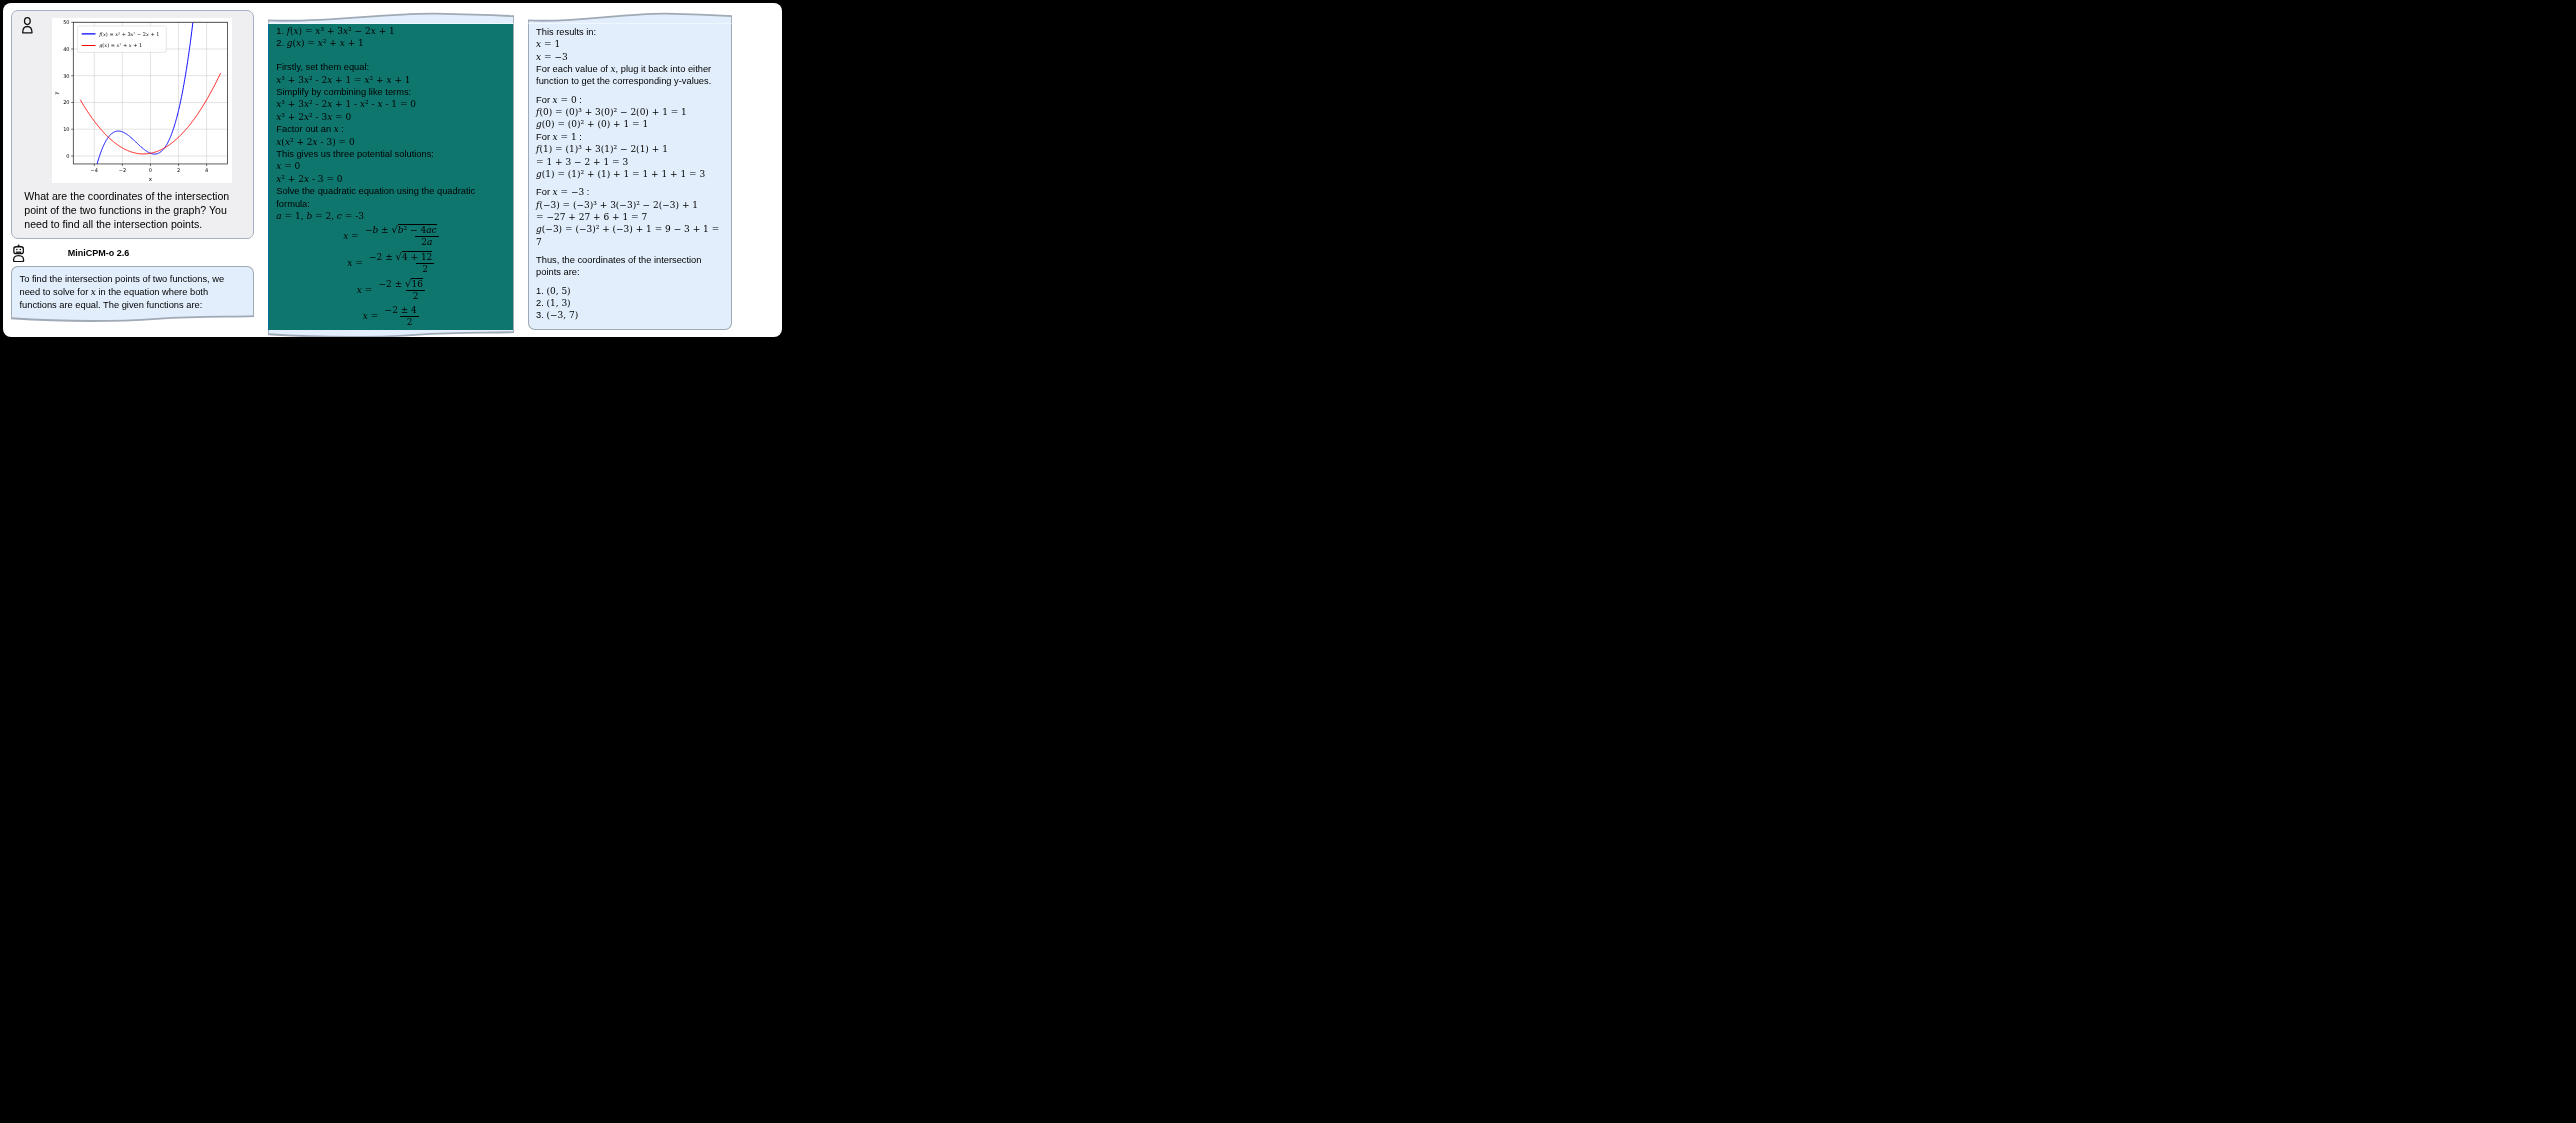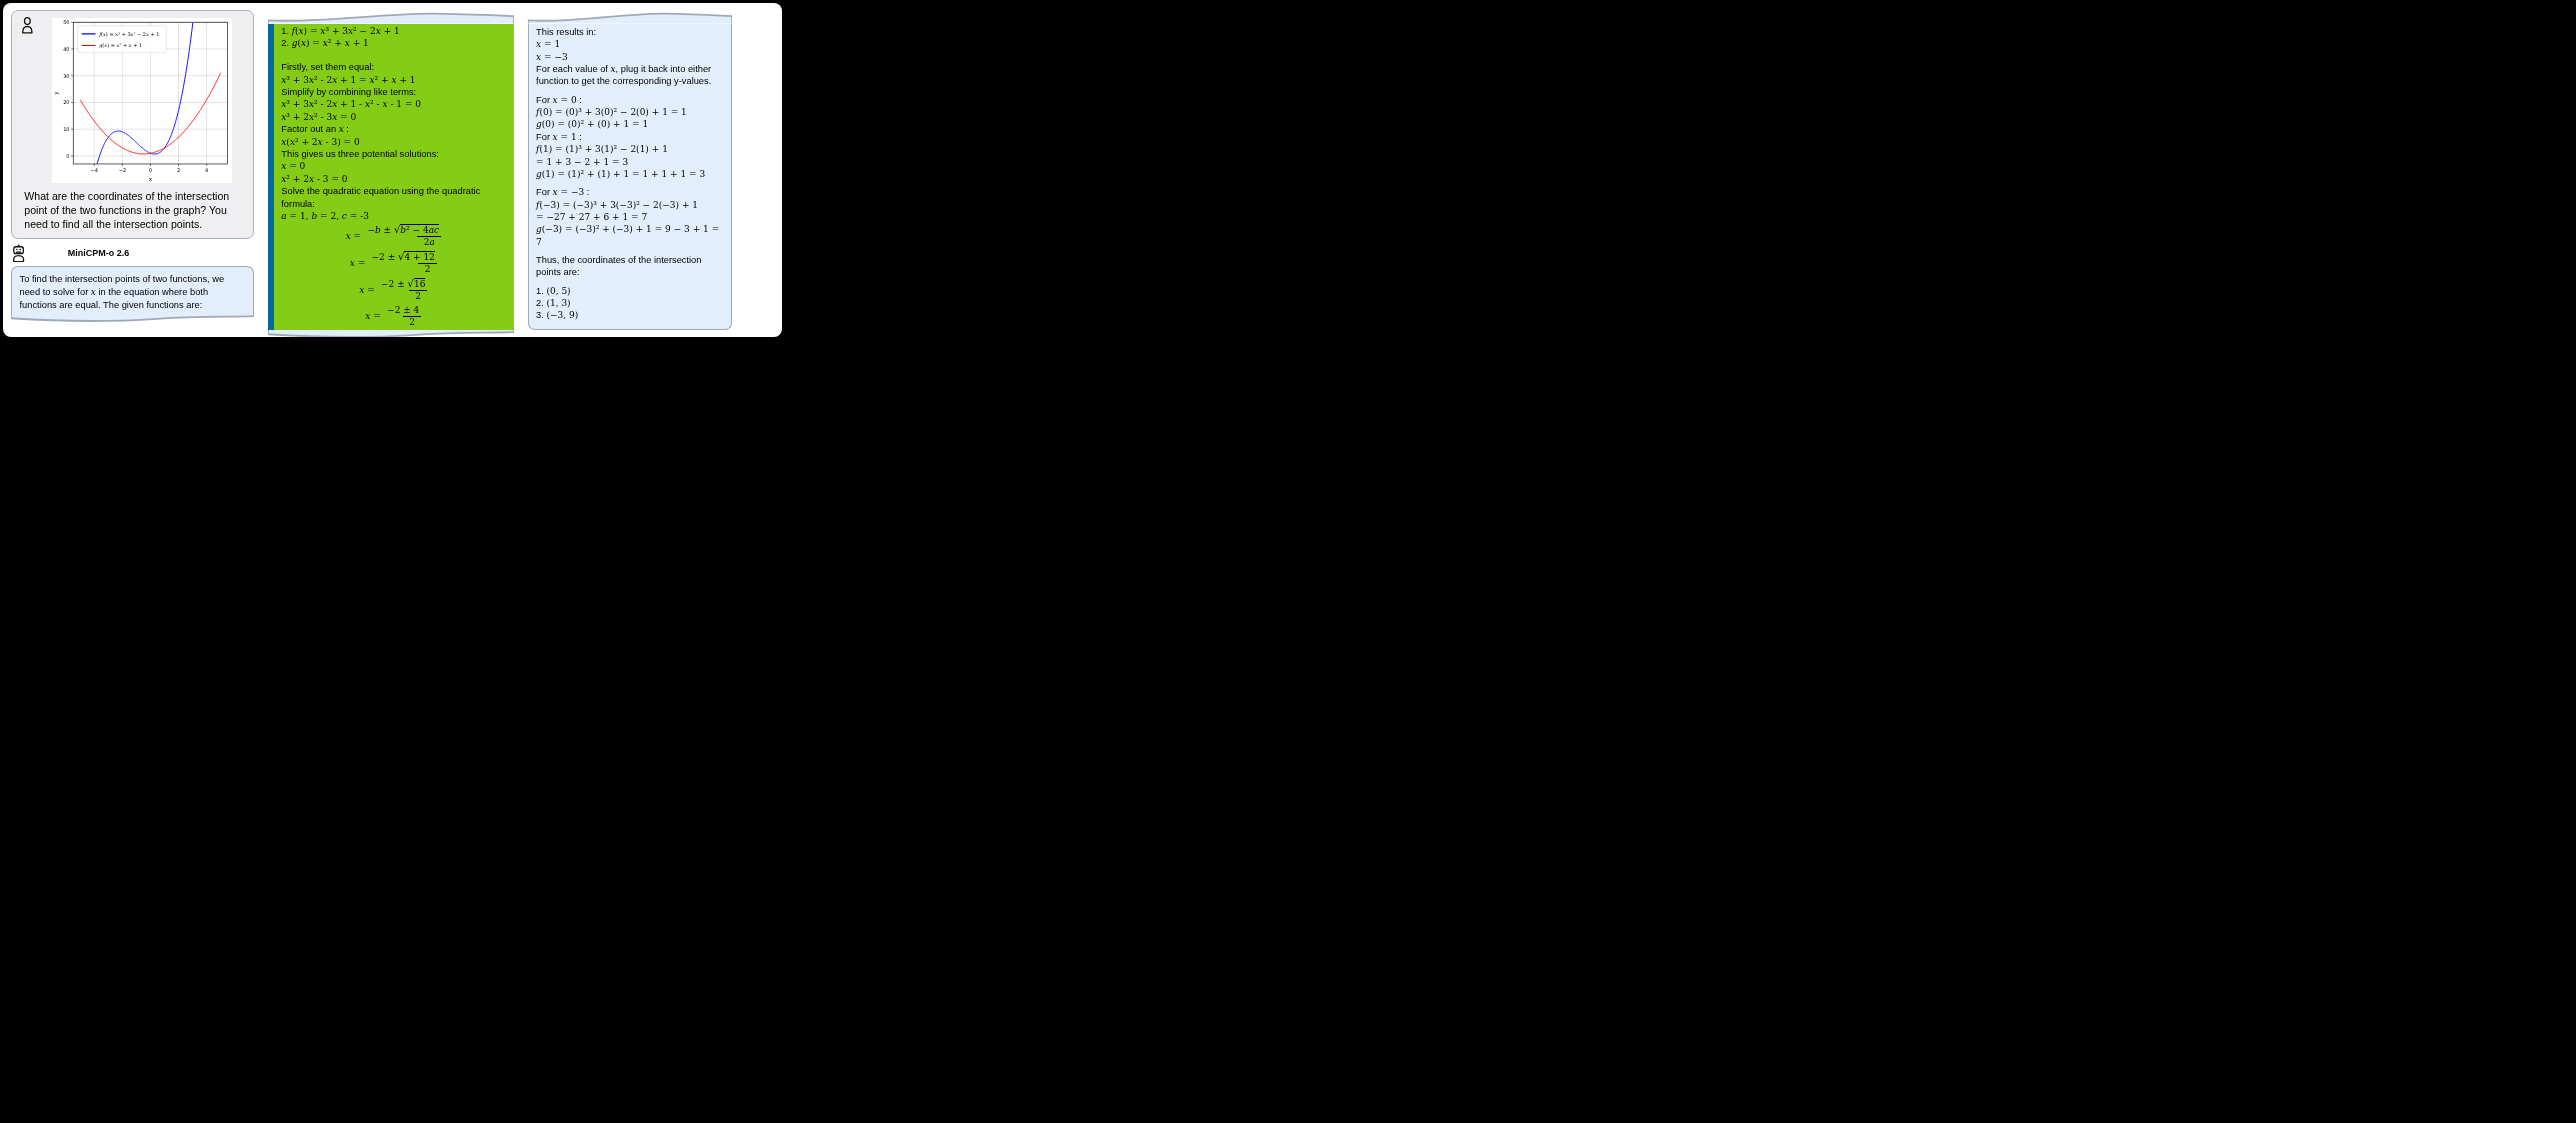--- a/index.html
+++ b/index.html
@@ -19,21 +19,21 @@
   .plot-wrap{width:180px;height:165px;background:#fff;margin:1.1px 0 0 33px;}
   .plot-wrap svg{display:block;}
   .question{margin:6.9px 2.1px 1.1px 4.8px;font-weight:normal;font-size:10.6px;line-height:1.3;}
 
   .bot-row{display:flex;align-items:center;gap:6.4px;margin:4.8px 1.1px 3.7px;}
   .model-label{font-weight:bold;font-size:9px;margin-left:36px;}
 
   
   .ai-first-content{background:#e2eefb;border:1px solid #a0a9b6;border-bottom:none;
                     border-radius:6.9px 6.9px 0 0;padding:5.8px 7.4px 1.1px;}
-  .ai-mid-content{background:#84cc16;border-left:6px solid #0369a1;border-right:1px solid #a0a9b6;
+  .ai-mid-content{background:#0f766e;border-left:1px solid #0369a1;border-right:1px solid #a0a9b6;
                   padding:1.1px 7.4px;}
   .ai-right-content{background:#e2eefb;border:1px solid #a0a9b6;border-top:none;
                     border-radius:0 0 6.9px 6.9px;padding:2.1px 7.4px 7.4px;}
   .wave{display:block;width:100%;}
 
   
   .line{line-height:12.4px;font-size:9.3px;}
   .line.c{}
   .line.blank{height:5.8px;}
   .ai-first-content .line{line-height:1.43;}
@@ -224,19 +224,19 @@
           <div class="line blank"></div>
           <div class="line"><span class="st">For </span><span class="sm"><i>x</i> = −3</span><span class="st"> :</span></div>
           <div class="line c"><span class="sm"><i>f</i>(−3) = (−3)³ + 3(−3)² − 2(−3) + 1</span></div>
           <div class="line c"><span class="sm">= −27 + 27 + 6 + 1 = 7</span></div>
           <div class="line c"><span class="sm"><i>g</i>(−3) = (−3)² + (−3) + 1 = 9 − 3 + 1 = 7</span></div>
           <div class="line blank"></div>
           <div class="line"><span class="st">Thus, the coordinates of the intersection points are:</span></div>
           <div class="line blank"></div>
           <div class="line"><span class="st">1. </span><span class="sm">(0, 5)</span></div>
           <div class="line"><span class="st">2. </span><span class="sm">(1, 3)</span></div>
-          <div class="line"><span class="st">3. </span><span class="sm">(−3, 9)</span></div>
+          <div class="line"><span class="st">3. </span><span class="sm">(−3, 7)</span></div>
         </div>
     </div>
   </div>
 
 </div>
 
 
 </body></html>

